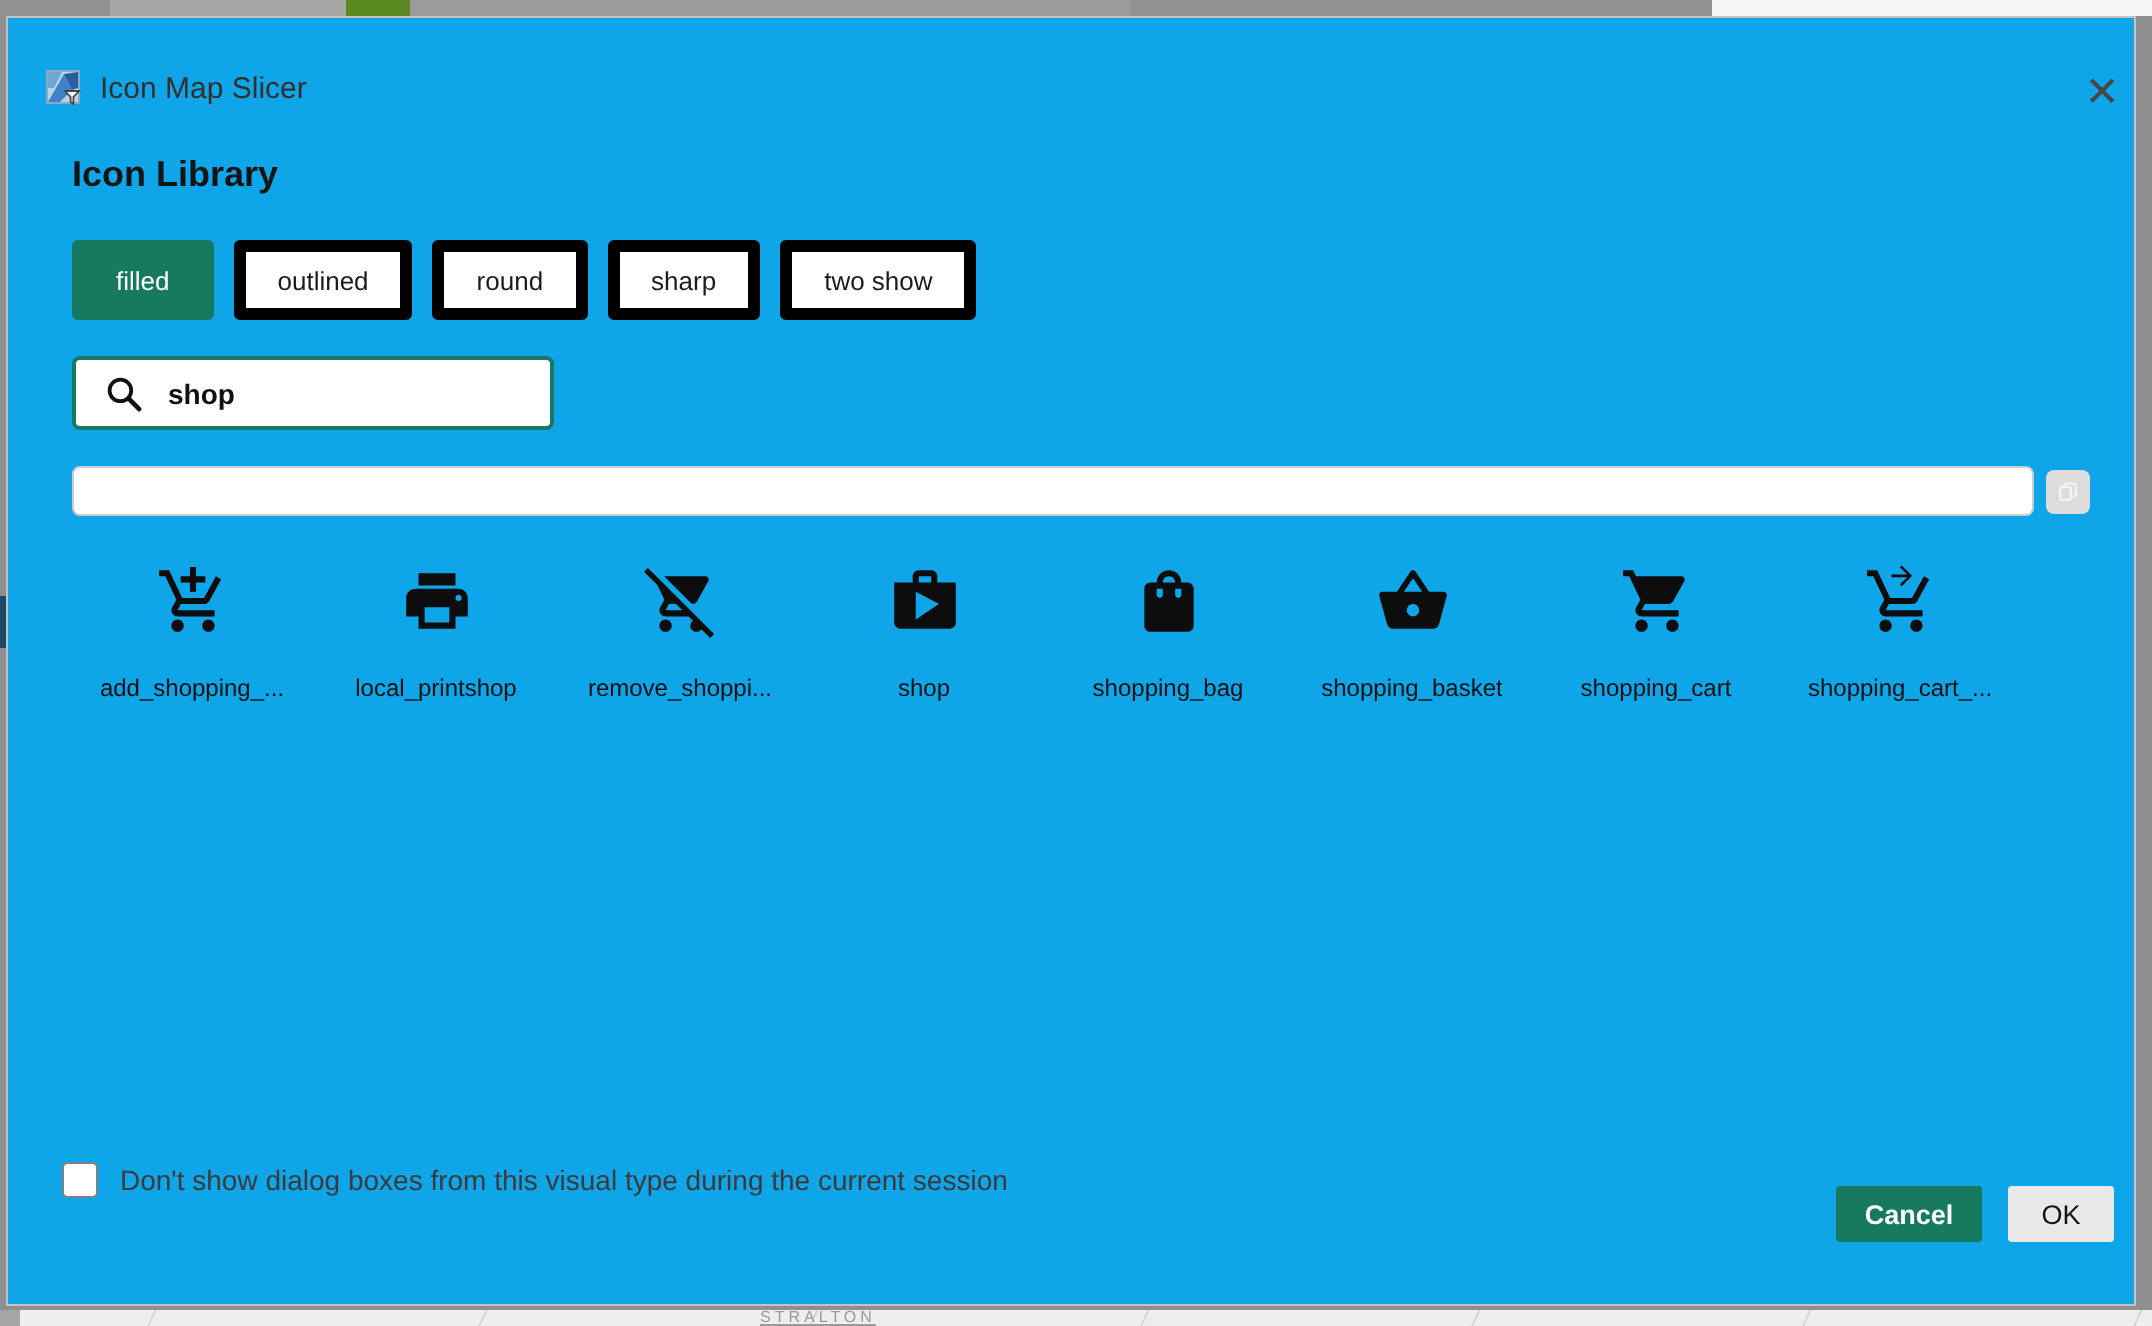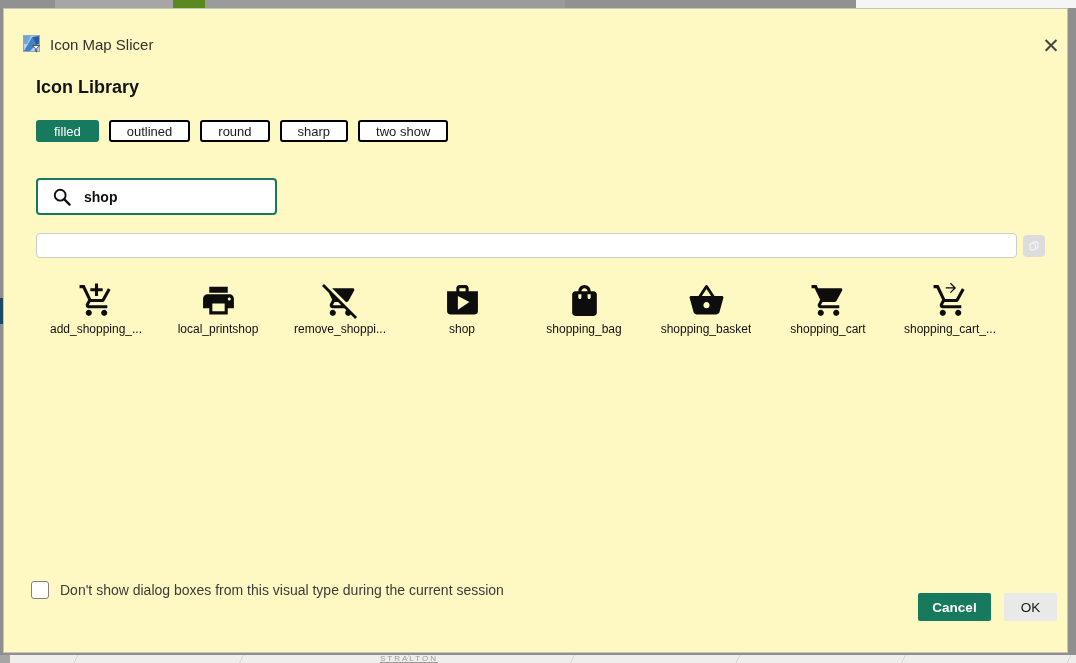--- a/index.html
+++ b/index.html
@@ -14,50 +14,50 @@
   .bg-top .seg.white{left:856px;width:220px;background:#f5f5f5;}
   .bg-bottom{position:absolute;left:0;top:655px;width:1076px;height:8px;background:#efeeec;
     background-image:repeating-linear-gradient(115deg,transparent 0 70px,#d8d7d4 70px 71px,transparent 71px 150px);}
   .bg-bottom .edge{position:absolute;left:0;top:0;width:10px;height:8px;background:#a5a5a5;}
   .bg-map-label{position:absolute;left:380px;top:-1px;font-size:8px;letter-spacing:2px;color:#9a9a9a;text-decoration:underline;}
   .bg-left{position:absolute;left:0;top:8px;width:3px;height:647px;background:#8f8f8f;}
   .bg-left .navy{position:absolute;left:0;top:290px;width:3px;height:26px;background:#1a4a66;}
   .bg-right{position:absolute;left:1070px;top:8px;width:6px;height:647px;background:#8f8f8f;}
 
   
-  .dialog{position:absolute;left:3px;top:8px;width:1065px;height:645px;background:#fef9c3;
+  .dialog{position:absolute;left:3px;top:8px;width:1065px;height:645px;background:#0ea5e9;
     border:1px solid #c3c3c3;box-sizing:border-box;}
 
   .title-icon{position:absolute;left:19px;top:26px;width:19px;height:19px;}
   .dlg-title{position:absolute;left:46px;top:27px;font-size:15px;color:#323130;}
   .close-btn{position:absolute;left:1032px;top:22px;width:30px;height:30px;display:flex;align-items:center;
     justify-content:center;font-size:21px;color:#464646;cursor:pointer;font-weight:300;}
 
   .heading{position:absolute;left:32px;top:68px;font-size:18px;font-weight:700;color:#141414;}
 
   .chips{position:absolute;left:32px;top:111px;display:flex;gap:10px;}
-  .chip{height:22px;display:flex;align-items:center;justify-content:center;padding:0 16px;
-    background:#ffffff;border:2px solid #000000;border-radius:3px;font-size:13px;color:#1b1b1b;
+  .chip{height:40px;display:flex;align-items:center;justify-content:center;padding:0 16px;
+    background:#ffffff;border:6px solid #000000;border-radius:3px;font-size:13px;color:#1b1b1b;
     box-sizing:border-box;cursor:pointer;}
   .chip.selected{background:var(--accent,#17795E);border-color:var(--accent,#17795E);color:#ffffff;}
 
   .searchbox{position:absolute;left:32px;top:169px;width:241px;height:37px;border:2px solid var(--accent,#17795E);
     border-radius:4px;box-sizing:border-box;display:flex;align-items:center;background:#fff;}
   .searchbox svg{margin-left:14px;}
   .search-input{border:none;outline:none;font-family:"Liberation Sans",sans-serif;font-size:14px;
     font-weight:700;color:#111;width:170px;margin-left:10px;background:transparent;}
 
   .value-field{position:absolute;left:32px;top:224px;width:981px;height:25px;border:1px solid #cccccc;
     border-radius:4px;box-sizing:border-box;background:#fff;font-size:12px;color:#333;outline:none;
     font-family:"Liberation Sans",sans-serif;padding:0 6px;}
   .copy-btn{position:absolute;left:1019px;top:226px;width:22px;height:22px;background:#dcdcdc;
     border:none;border-radius:4px;display:flex;align-items:center;justify-content:center;cursor:default;}
 
   .icon-grid{position:absolute;left:31px;top:266px;width:980px;display:flex;flex-wrap:wrap;}
-  .icon-cell{width:122px;height:76px;display:flex;flex-direction:column;align-items:center;cursor:pointer;}
+  .icon-cell{width:122px;height:76px;display:flex;flex-direction:column;align-items:center;cursor:pointer;justify-content:space-between;}
   .icon-cell .glyph{height:44px;display:flex;align-items:flex-end;justify-content:center;}
   .icon-cell .glyph svg{display:block;}
   .icon-label{margin-top:3px;font-size:12px;color:#111;max-width:118px;white-space:nowrap;overflow:hidden;}
 
   .session-row{position:absolute;left:27px;top:572px;display:flex;align-items:center;}
   .checkbox{width:18px;height:18px;border:1px solid #808080;border-radius:3px;background:#fff;
     box-sizing:border-box;cursor:pointer;}
   .session-label{margin-left:11px;font-size:14px;color:#3b3b3b;}
 
   .footer-btns{position:absolute;left:914px;top:584px;display:flex;gap:13px;}

